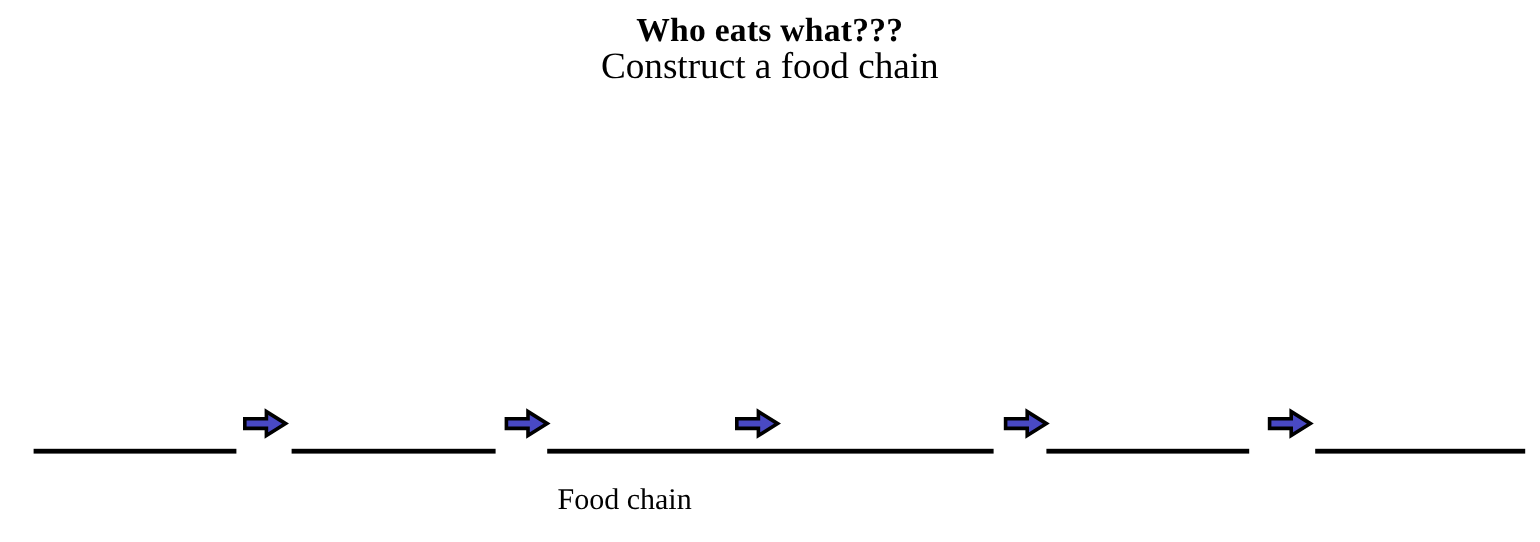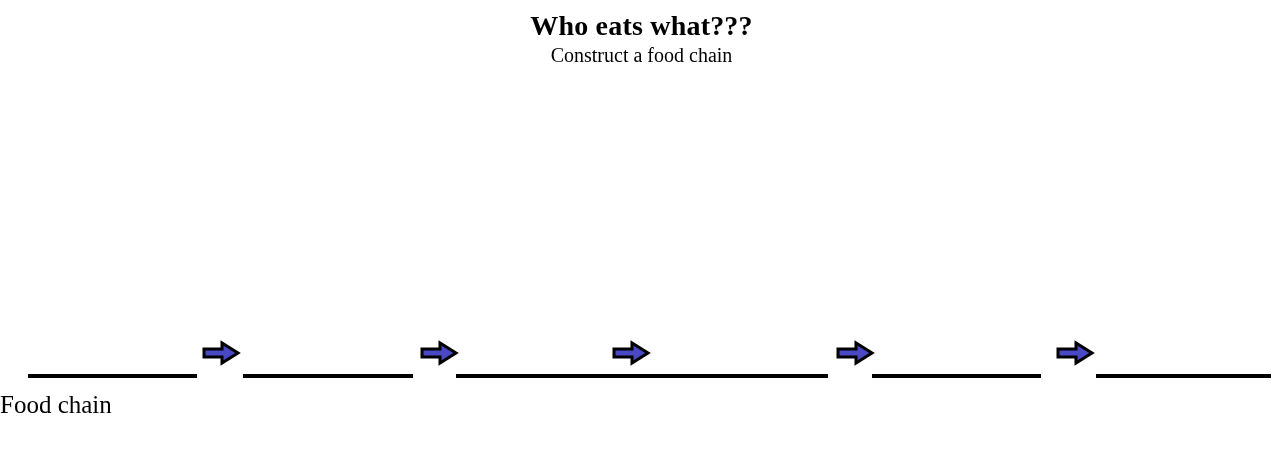--- a/index.html
+++ b/index.html
@@ -30,21 +30,21 @@
     text-align: center;
   }
   .worksheet-title {
     font-size: 28px;
     font-weight: bold;
     line-height: 28px;
     letter-spacing: 0.2px;
     white-space: pre;
   }
   .worksheet-subtitle {
-    font-size: 20px;
+    font-size: 31px;
     font-weight: normal;
     line-height: 30px;
     white-space: pre;
   }
 
   
   .chain-row {
     position: absolute;
     left: 0;
     top: 338px;
@@ -69,23 +69,23 @@
     display: block;
     width: 38px;
     height: 24px;
     overflow: visible;
   }
 
   
   .chain-caption {
     position: absolute;
     left: 0;
-    top: 390px;
+    top: 402px;
     width: 1041px;
-    text-align: left;
+    text-align: center;
     font-size: 25px;
     line-height: 30px;
     white-space: pre;
   }
 </style>
 </head>
 <body>
 
 <div id="worksheet">
 

